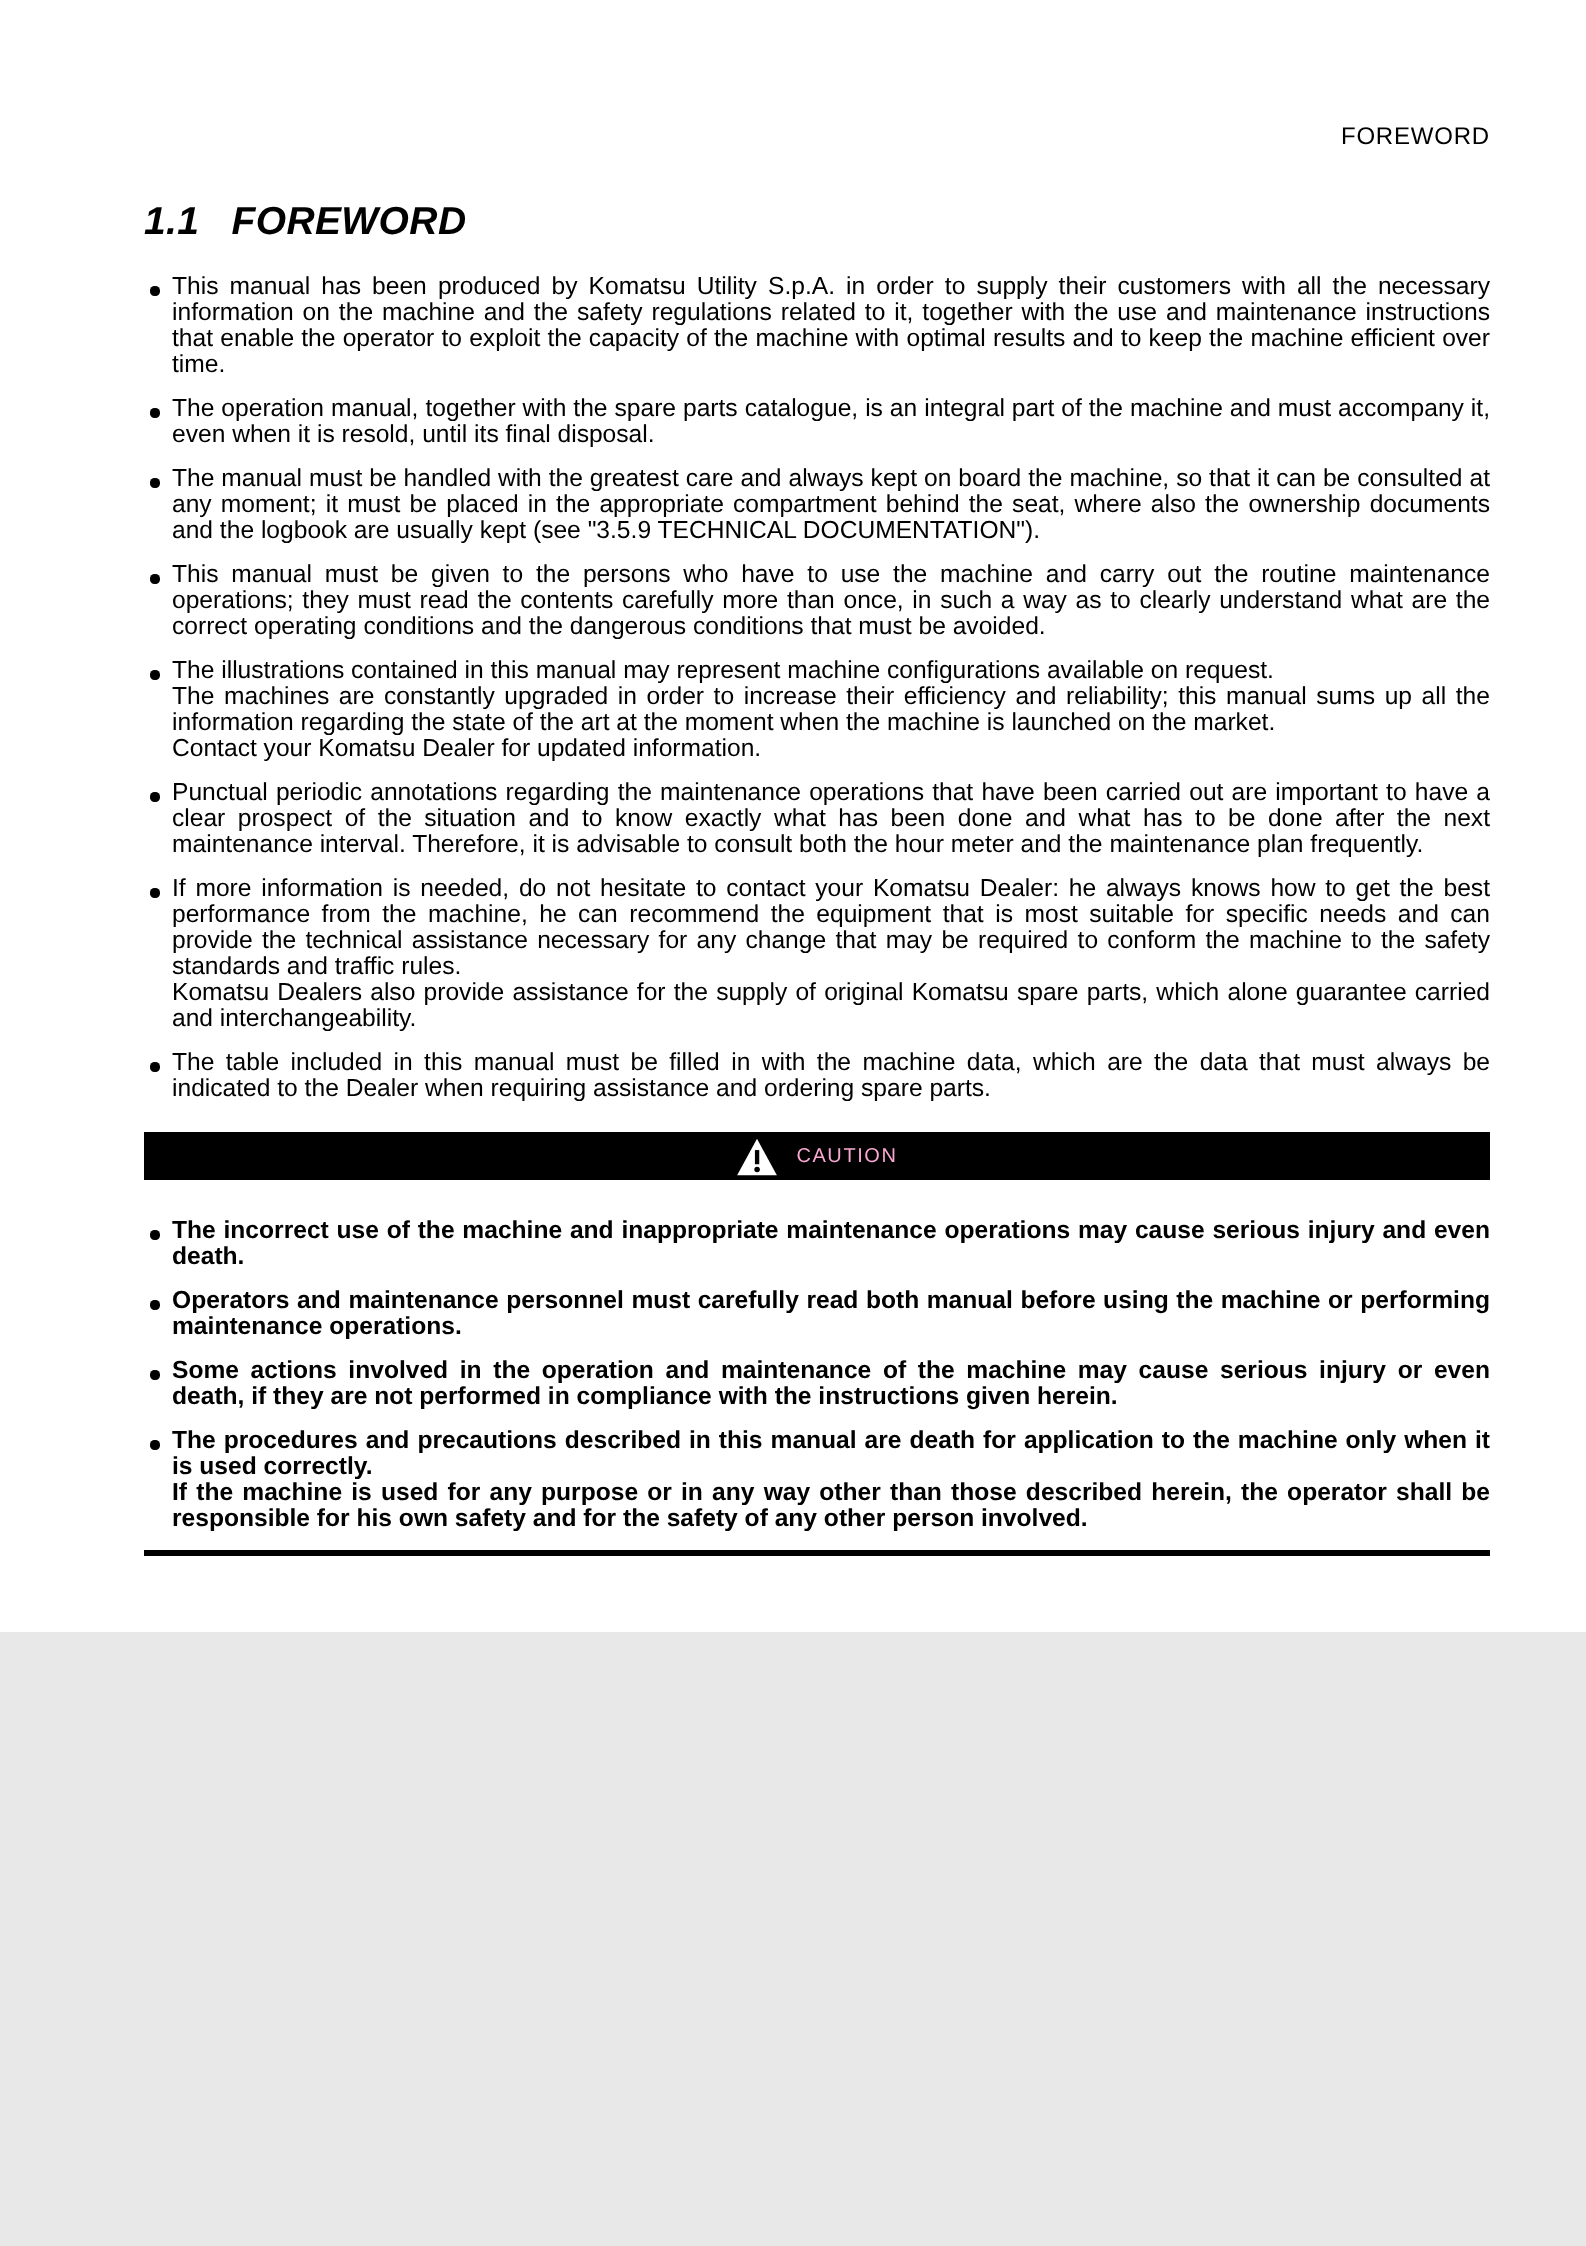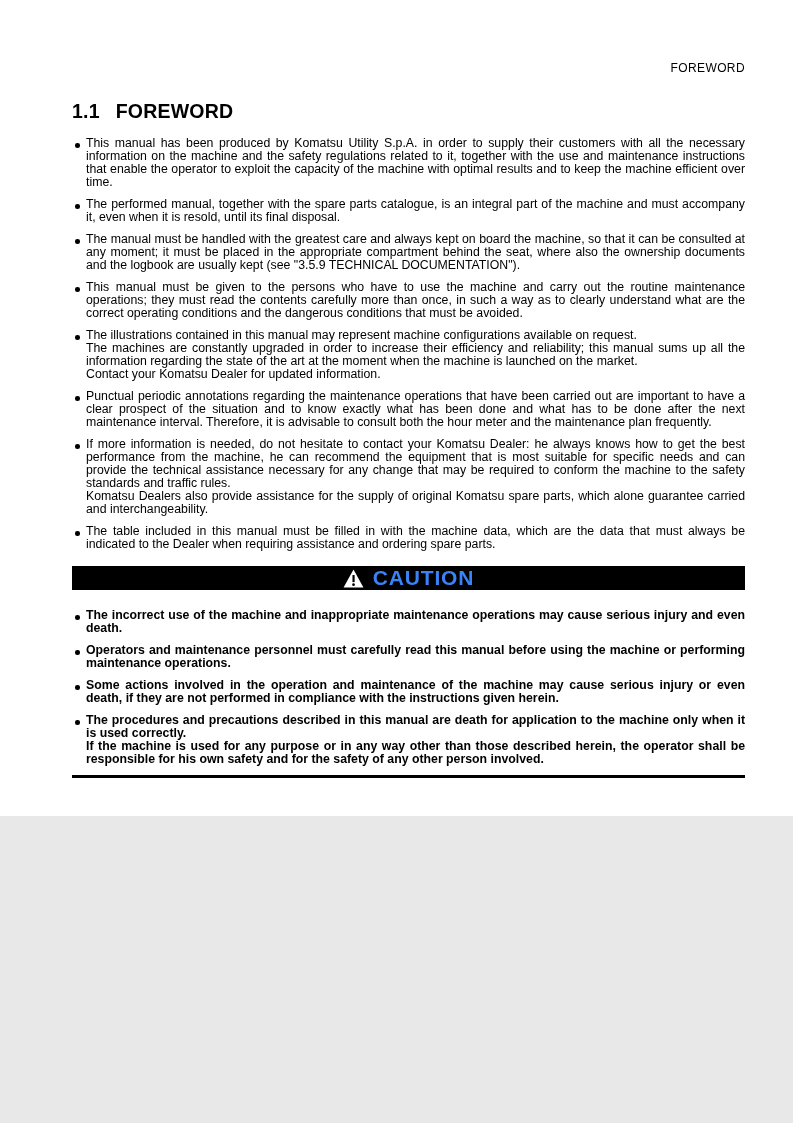--- a/index.html
+++ b/index.html
@@ -15,21 +15,21 @@
   .running-header{
     position:absolute;top:61px;right:48px;
     font-size:12px;line-height:14px;letter-spacing:0.4px;
   }
   .content{
     position:absolute;left:72px;top:100px;width:673px;
   }
   h1.page-title{
     margin:0 0 14px 0;
     font-size:19.5px;font-weight:bold;letter-spacing:0.2px;
-    display:flex;gap:16px;
+    display:flex;gap:16px;font-style:italic;
   }
   ul.bullets{
     list-style:none;margin:0;padding:0;
   }
   ul.bullets li{
     position:relative;
     padding-left:14px;
     margin-bottom:9px;
   }
   ul.bullets li::before{
@@ -45,21 +45,21 @@
   }
   ul.caution-list p{font-weight:bold;}
   .caution-banner{
     margin-top:15px;
     height:24px;
     background:#000;
     display:flex;align-items:center;justify-content:center;gap:9px;
   }
   .caution-banner .warn-icon{display:inline-flex;}
   .caution-label{
-    color:#3b82f6;font-weight:bold;font-size:21px;letter-spacing:0.8px;
+    color:#f9a8d4;font-weight:normal;font-size:10px;letter-spacing:0.8px;
   }
   ul.caution-list{margin-top:19px;}
   .bottom-rule{
     height:3px;background:#000;margin-top:7px;
   }
   .watermark{
     position:absolute;left:221px;top:243px;
     font-size:29px;letter-spacing:0.3px;
     color:rgba(58,58,58,0.78);
     white-space:nowrap;
@@ -86,21 +86,21 @@
     <h1 class="page-title">
       <span>1.1</span>
       <span>FOREWORD</span>
     </h1>
 
     <ul class="bullets">
       <li>
         <p>This manual has been produced by Komatsu Utility S.p.A. in order to supply their customers with all the necessary information on the machine and the safety regulations related to it, together with the use and maintenance instructions that enable the operator to exploit the capacity of the machine with optimal results and to keep the machine efficient over time.</p>
       </li>
       <li>
-        <p>The performed manual, together with the spare parts catalogue, is an integral part of the machine and must accompany it, even when it is resold, until its final disposal.</p>
+        <p>The operation manual, together with the spare parts catalogue, is an integral part of the machine and must accompany it, even when it is resold, until its final disposal.</p>
       </li>
       <li>
         <p>The manual must be handled with the greatest care and always kept on board the machine, so that it can be consulted at any moment; it must be placed in the appropriate compartment behind the seat, where also the ownership documents and the logbook are usually kept (see "3.5.9 TECHNICAL DOCUMENTATION").</p>
       </li>
       <li>
         <p>This manual must be given to the persons who have to use the machine and carry out the routine maintenance operations; they must read the contents carefully more than once, in such a way as to clearly understand what are the correct operating conditions and the dangerous conditions that must be avoided.</p>
       </li>
       <li>
         <p>The illustrations contained in this manual may represent machine configurations available on request.</p>
         <p>The machines are constantly upgraded in order to increase their efficiency and reliability; this manual sums up all the information regarding the state of the art at the moment when the machine is launched on the market.</p>
@@ -127,21 +127,21 @@
         </svg>
       </span>
       <span class="caution-label">CAUTION</span>
     </div>
 
     <ul class="bullets caution-list">
       <li>
         <p>The incorrect use of the machine and inappropriate maintenance operations may cause serious injury and even death.</p>
       </li>
       <li>
-        <p>Operators and maintenance personnel must carefully read this manual before using the machine or performing maintenance operations.</p>
+        <p>Operators and maintenance personnel must carefully read both manual before using the machine or performing maintenance operations.</p>
       </li>
       <li>
         <p>Some actions involved in the operation and maintenance of the machine may cause serious injury or even death, if they are not performed in compliance with the instructions given herein.</p>
       </li>
       <li>
         <p>The procedures and precautions described in this manual are death for application to the machine only when it is used correctly.</p>
         <p>If the machine is used for any purpose or in any way other than those described herein, the operator shall be responsible for his own safety and for the safety of any other person involved.</p>
       </li>
     </ul>
 

